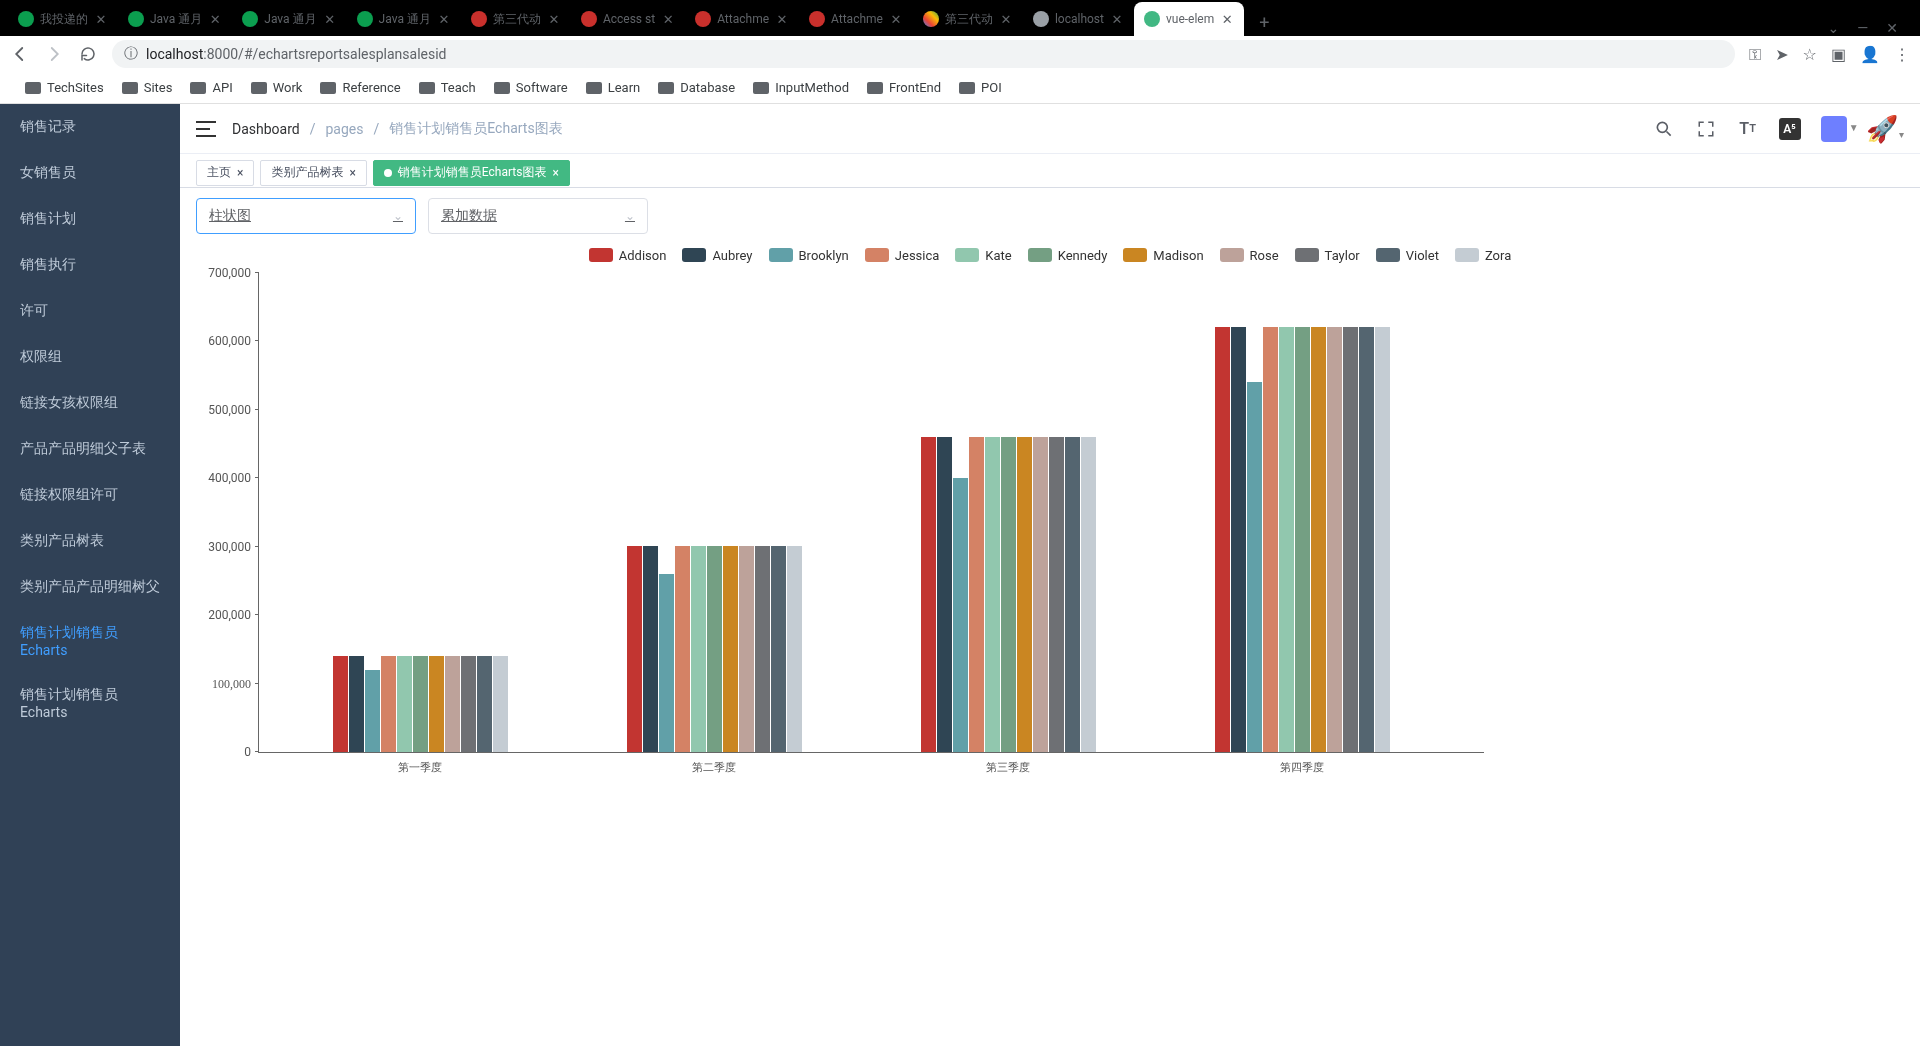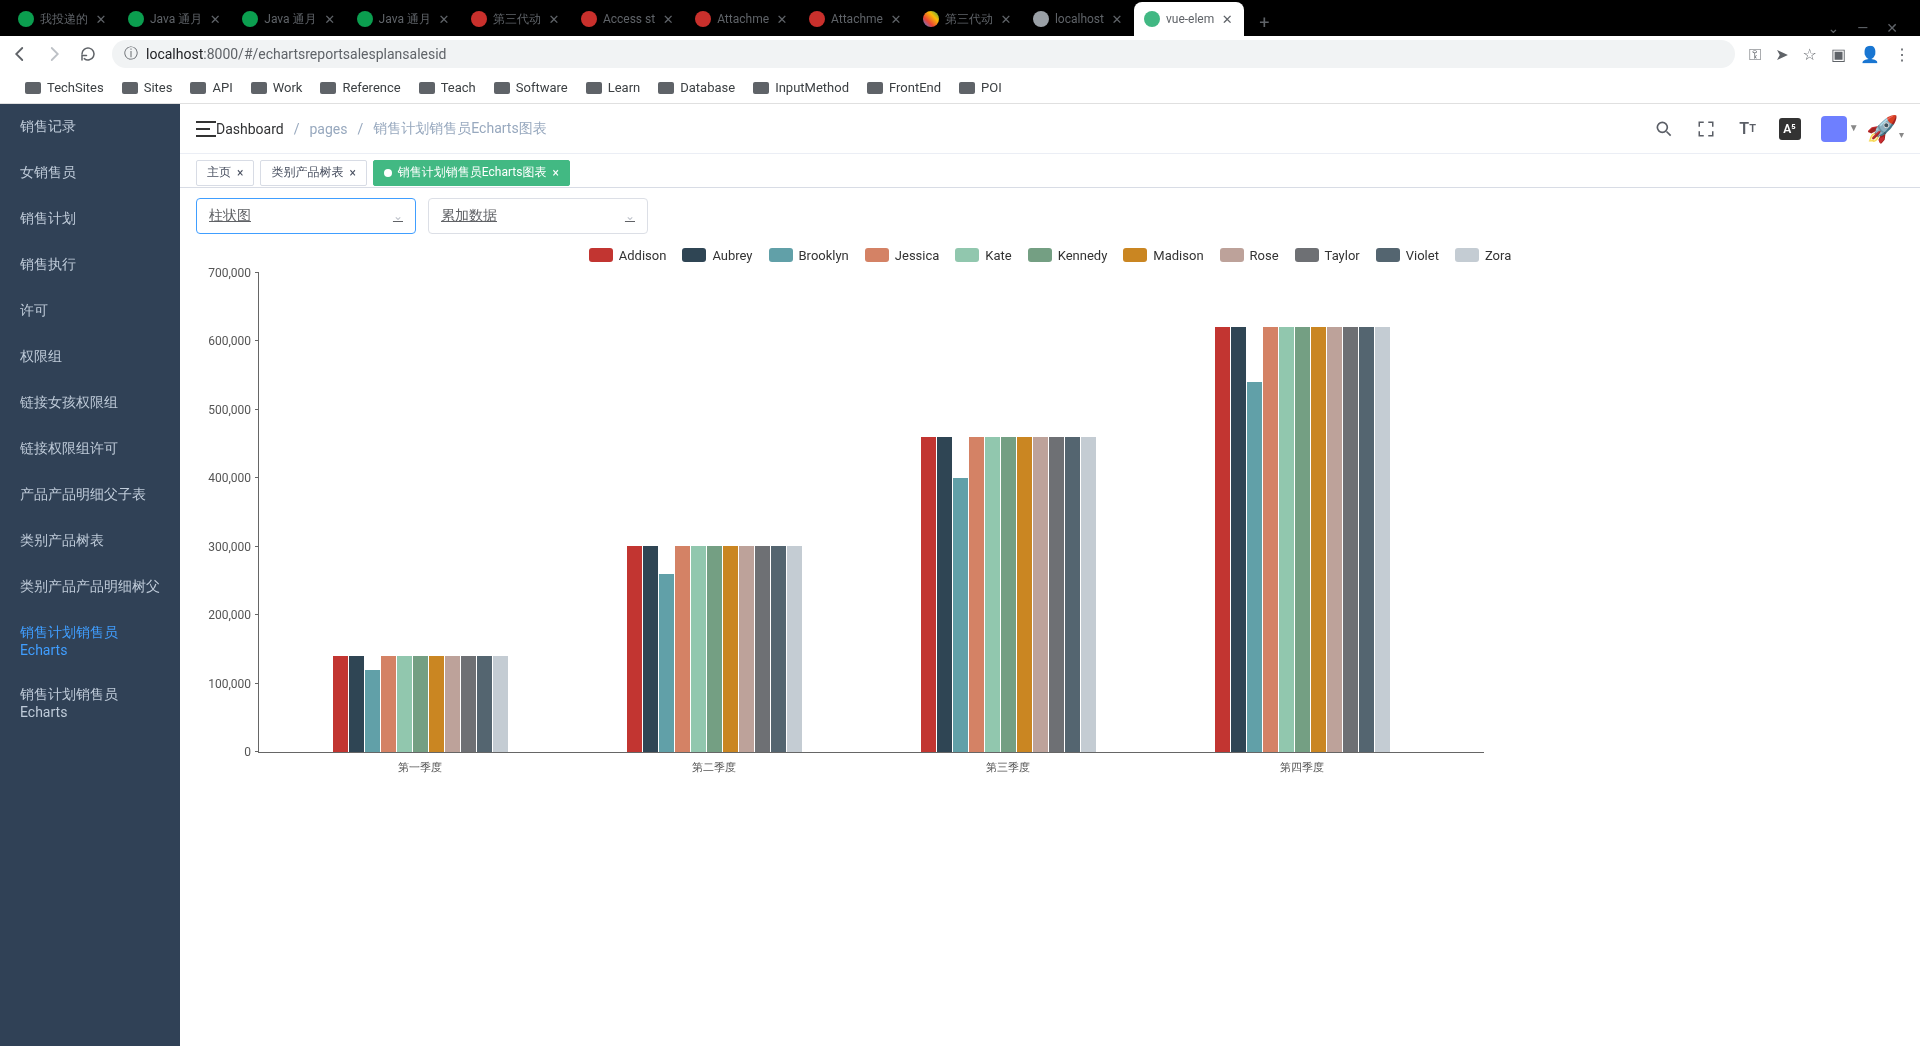--- a/index.html
+++ b/index.html
@@ -32,21 +32,21 @@
     .bookmark { display: flex; align-items: center; gap: 6px; }
     .bookmark-folder { width: 16px; height: 12px; background: #5f6368; border-radius: 2px; }
     
     
     .app { display: flex; height: calc(100vh - 104px); }
     .sidebar { width: 180px; background: #304156; color: #bfcbd9; overflow-y: auto; flex-shrink: 0; }
     .sidebar-item { padding: 14px 20px; font-size: 14px; color: #bfcbd9; cursor: pointer; }
     .sidebar-item.active { color: #409eff; }
     
     .main { flex: 1; display: flex; flex-direction: column; overflow: hidden; }
-    .header-bar { height: 50px; display: flex; align-items: center; padding: 0 16px; border-bottom: 1px solid #ebeef5; }
+    .header-bar { height: 50px; display: flex; align-items: center; padding: 0 16px; border-bottom: 1px solid #ebeef5; gap: 16px; }
     .hamburger { width: 20px; height: 16px; display: flex; flex-direction: column; justify-content: space-between; }
     .hamburger span { height: 2px; background: #333; }
     .hamburger span:nth-child(2){ width: 70%;}
     .breadcrumb { display: flex; align-items: center; gap: 10px; font-size: 14px; color: #97a8be; }
     .breadcrumb .bc-first { color: #303133; }
     .header-icons { margin-left: auto; display: flex; align-items: center; gap: 20px; }
     .hicon { width: 22px; height: 22px; color: #5a5e66; display: flex; align-items: center; justify-content: center; }
     .avatar-sq { width: 26px; height: 26px; background: #6e7fff; border-radius: 4px; position: relative;}
     .rocket { font-size: 26px; }
     
@@ -215,22 +215,22 @@
 
 <div class="app">
   <div class="sidebar" id="sidebar-mount">
       <div class="sidebar-item">销售记录</div>
       <div class="sidebar-item">女销售员</div>
       <div class="sidebar-item">销售计划</div>
       <div class="sidebar-item">销售执行</div>
       <div class="sidebar-item">许可</div>
       <div class="sidebar-item">权限组</div>
       <div class="sidebar-item">链接女孩权限组</div>
+      <div class="sidebar-item">产品产品明细父子表</div>
       <div class="sidebar-item">链接权限组许可</div>
-      <div class="sidebar-item">产品产品明细父子表</div>
       <div class="sidebar-item">类别产品树表</div>
       <div class="sidebar-item">类别产品产品明细树父</div>
       <div class="sidebar-item active">销售计划销售员Echarts</div>
       <div class="sidebar-item">销售计划销售员Echarts</div>
     </div>
   <div class="main">
     <div class="header-bar">
       <div class="hamburger">
           <span></span>
           <span></span>
@@ -330,21 +330,21 @@
             <span>Violet</span>
           </div>
           <div class="legend-item">
             <span class="legend-swatch" style="background:#c4ccd3"></span>
             <span>Zora</span>
           </div>
         </div>
       <div class="plot" id="plot-mount" style="height: 480px;">
           <div class="ytick" style="bottom: 0%; transform: translateY(50%);">0</div>
           <div class="ytick-mark" style="bottom: 0%;"></div>
-          <div class="ytick" style="bottom: 14.2857%; transform: translateY(50%);">100,000</div>
+          <div class="ytick" style="bottom: 14.2857%; transform: translateY(50%); font-family: Liberation Serif, serif;">100,000</div>
           <div class="ytick-mark" style="bottom: 14.2857%;"></div>
           <div class="ytick" style="bottom: 28.5714%; transform: translateY(50%);">200,000</div>
           <div class="ytick-mark" style="bottom: 28.5714%;"></div>
           <div class="ytick" style="bottom: 42.8571%; transform: translateY(50%);">300,000</div>
           <div class="ytick-mark" style="bottom: 42.8571%;"></div>
           <div class="ytick" style="bottom: 57.1429%; transform: translateY(50%);">400,000</div>
           <div class="ytick-mark" style="bottom: 57.1429%;"></div>
           <div class="ytick" style="bottom: 71.4286%; transform: translateY(50%);">500,000</div>
           <div class="ytick-mark" style="bottom: 71.4286%;"></div>
           <div class="ytick" style="bottom: 85.7143%; transform: translateY(50%);">600,000</div>

